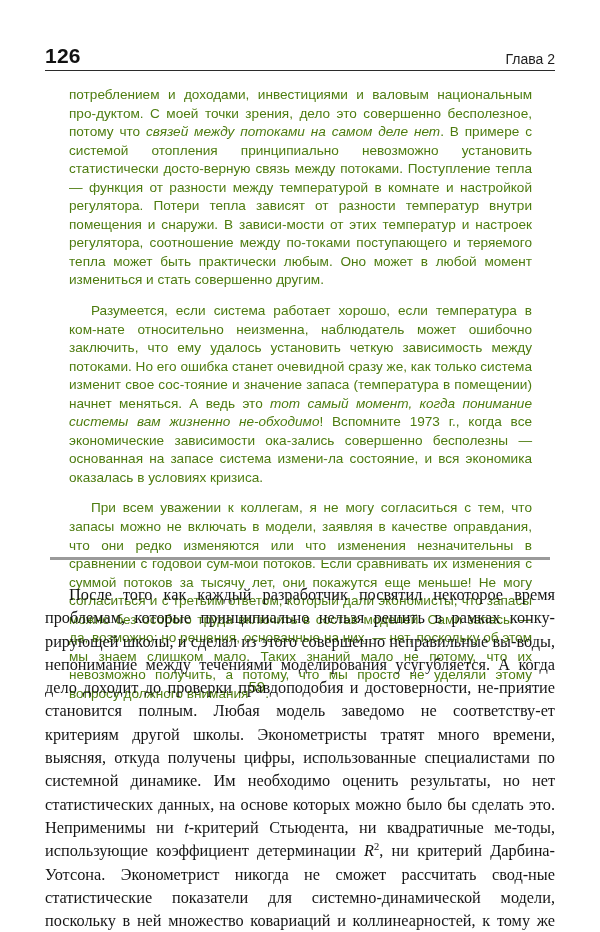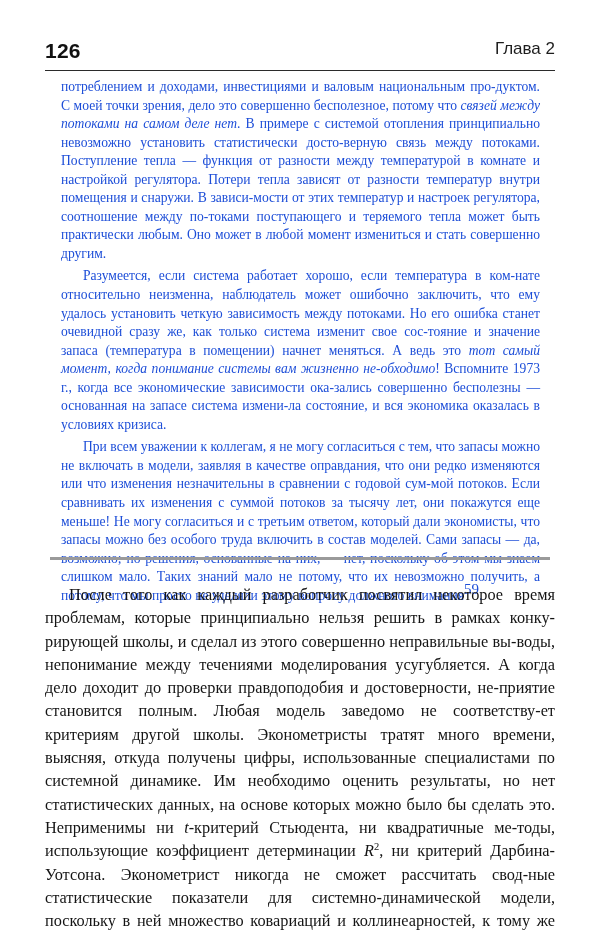--- a/index.html
+++ b/index.html
@@ -26,59 +26,59 @@
     padding: 0;
   }
 
   
   .running-head {
     position: absolute;
     left: 45px;
     top: 40px;
     width: 510px;
     display: flex;
-    align-items: flex-start;
+    align-items: flex-end;
     justify-content: space-between;
     border-bottom: 1.6px solid #2b2b2b;
     padding-bottom: 4px;
     height: 26px;
     box-sizing: content-box;
   }
   .folio {
     font-family: "Liberation Sans", sans-serif;
     font-weight: bold;
     font-size: 21px;
     letter-spacing: 0.2px;
     line-height: 1;
     color: #111111;
   }
   .chapter-label {
     font-family: "Liberation Sans", sans-serif;
     font-weight: normal;
-    font-size: 17px;
+    font-size: 14px;
     line-height: 1;
     color: #1d1d1d;
   }
 
   
   .quote-block {
     position: absolute;
     left: 57px;
     top: 74px;
     width: 487px;
   }
   .quote-block p {
-    margin: 4px;
-    font-family: Liberation Serif, serif;
+    margin: 12px;
+    font-family: Liberation Sans, sans-serif;
     font-size: 13.6px;
     line-height: 18.55px;
     text-align: justify;
     text-justify: inter-word;
     hyphens: manual;
-    color: #1d4ed8;
+    color: #4d7c0f;
   }
   .quote-block p.indent {
     text-indent: 22px;
   }
   .quote-block i {
     font-style: italic;
   }
   sup.fn {
     font-size: 15px;
     vertical-align: super;

